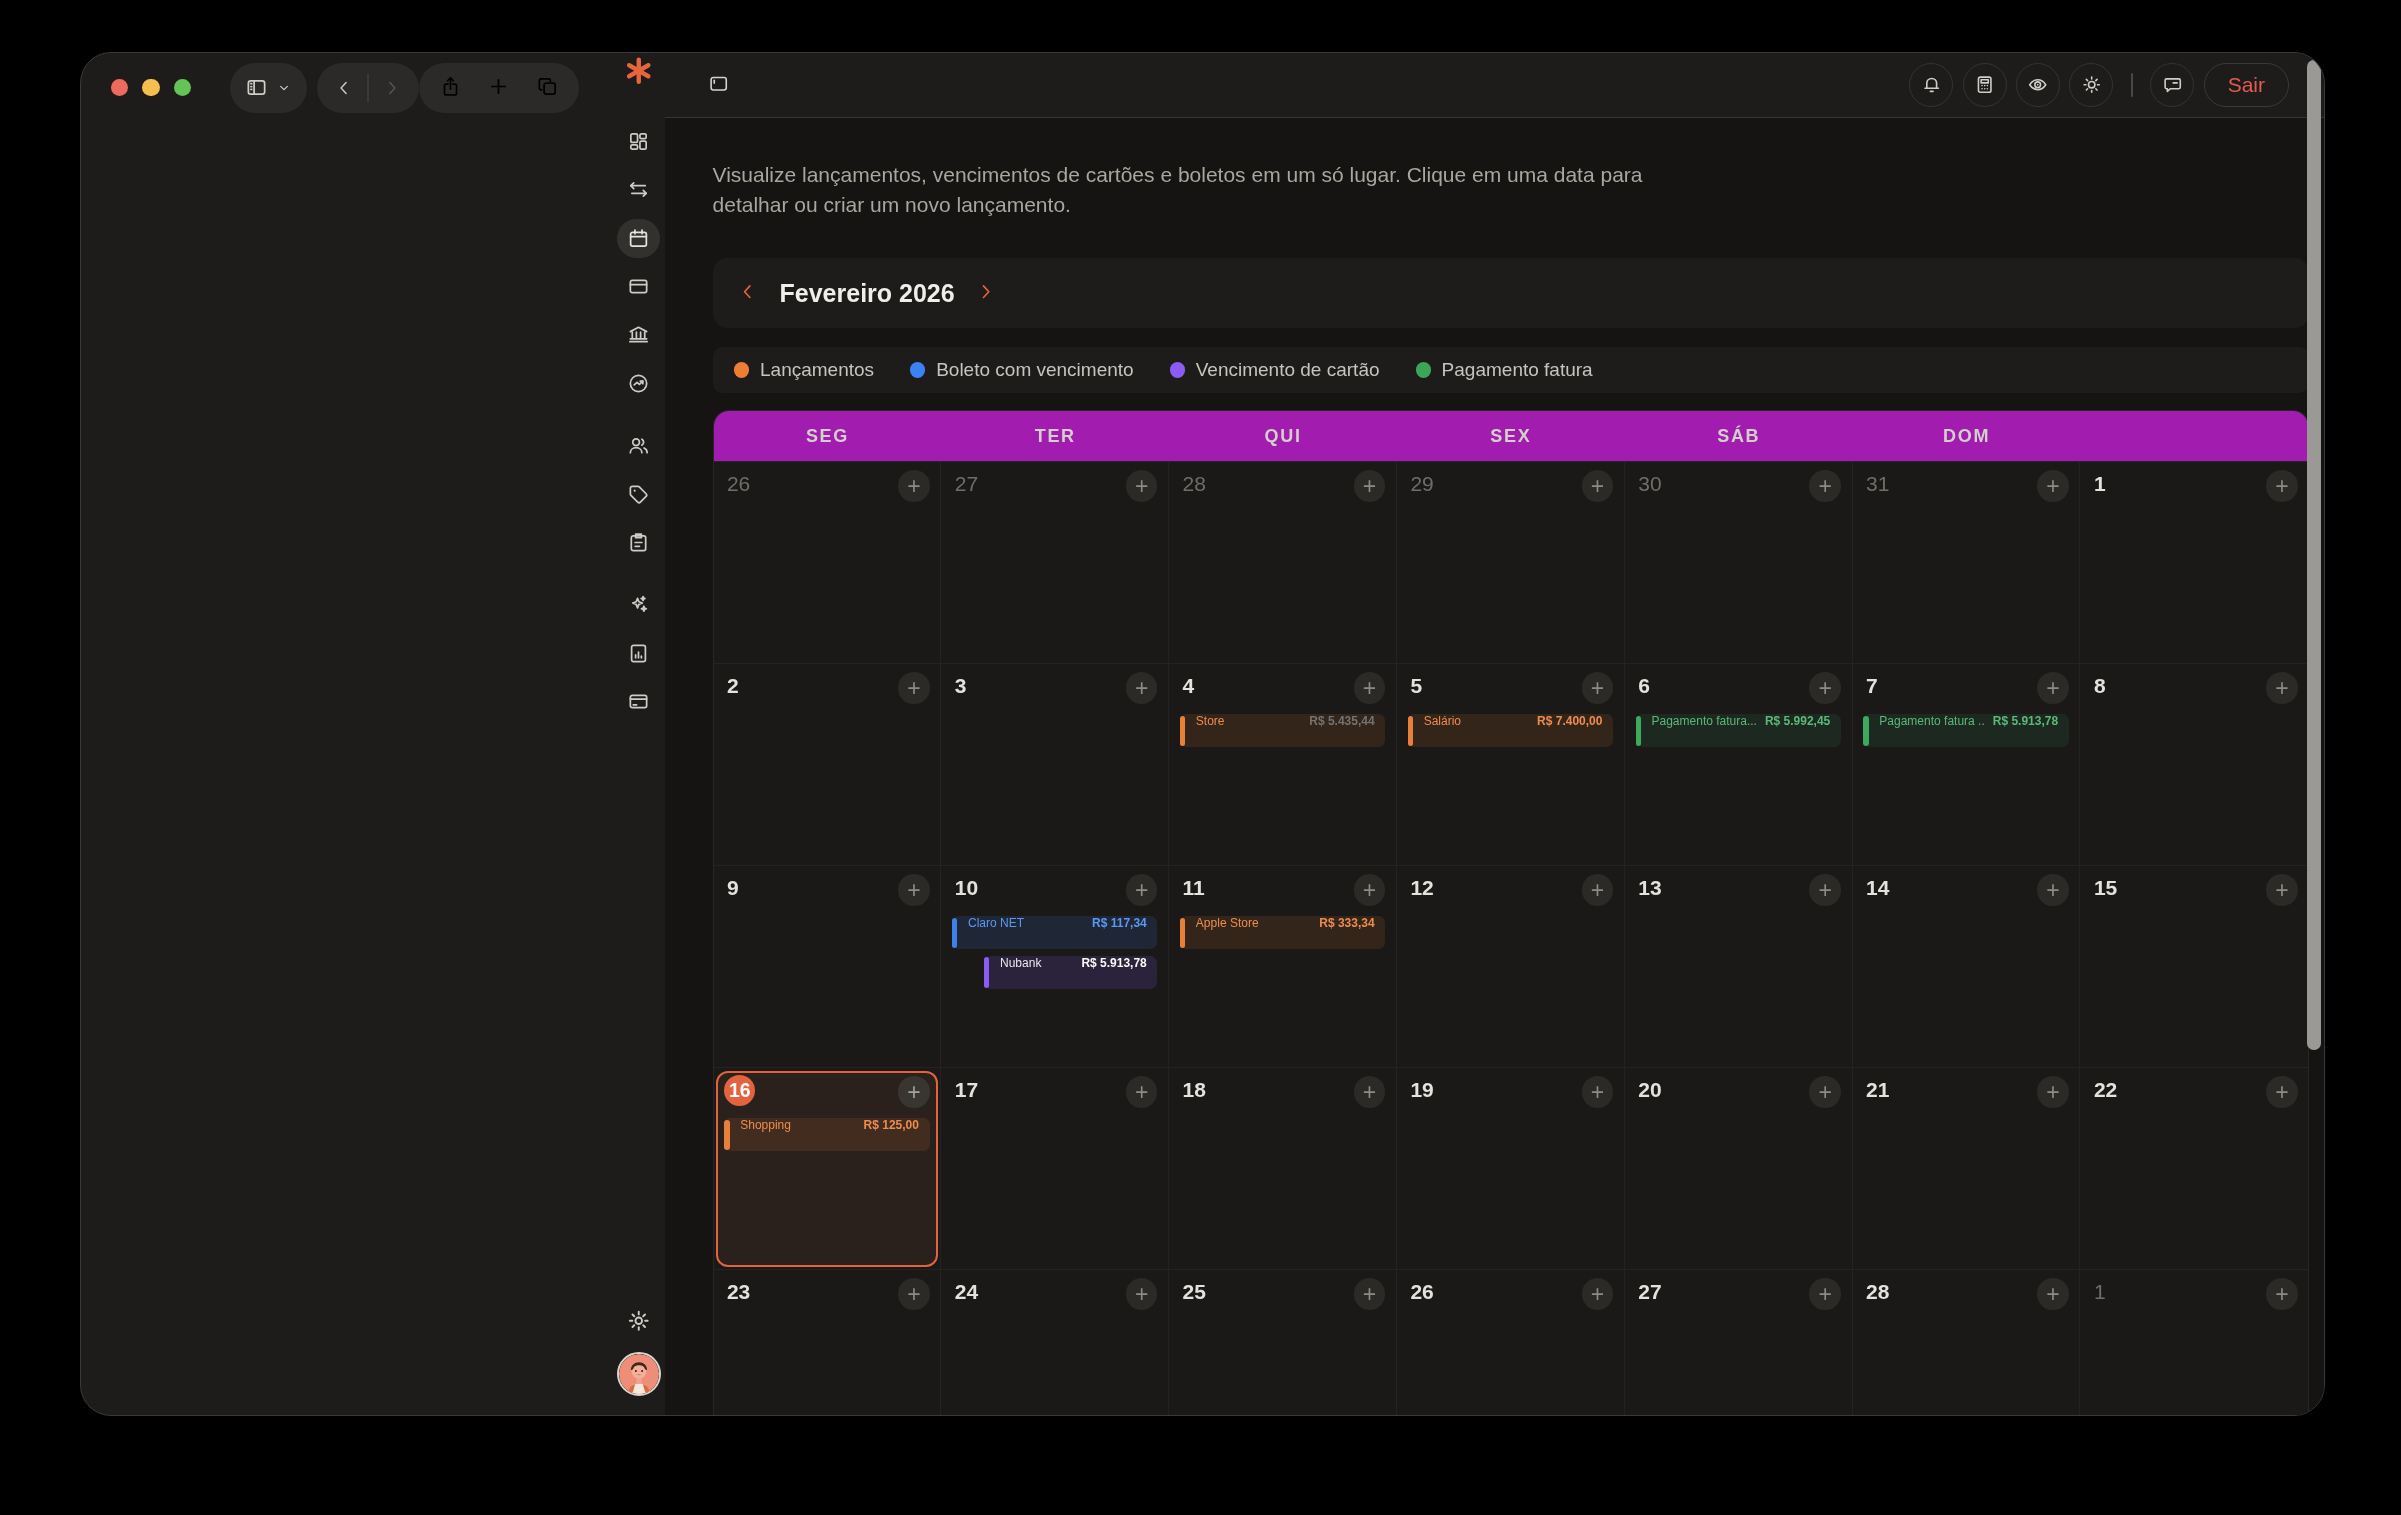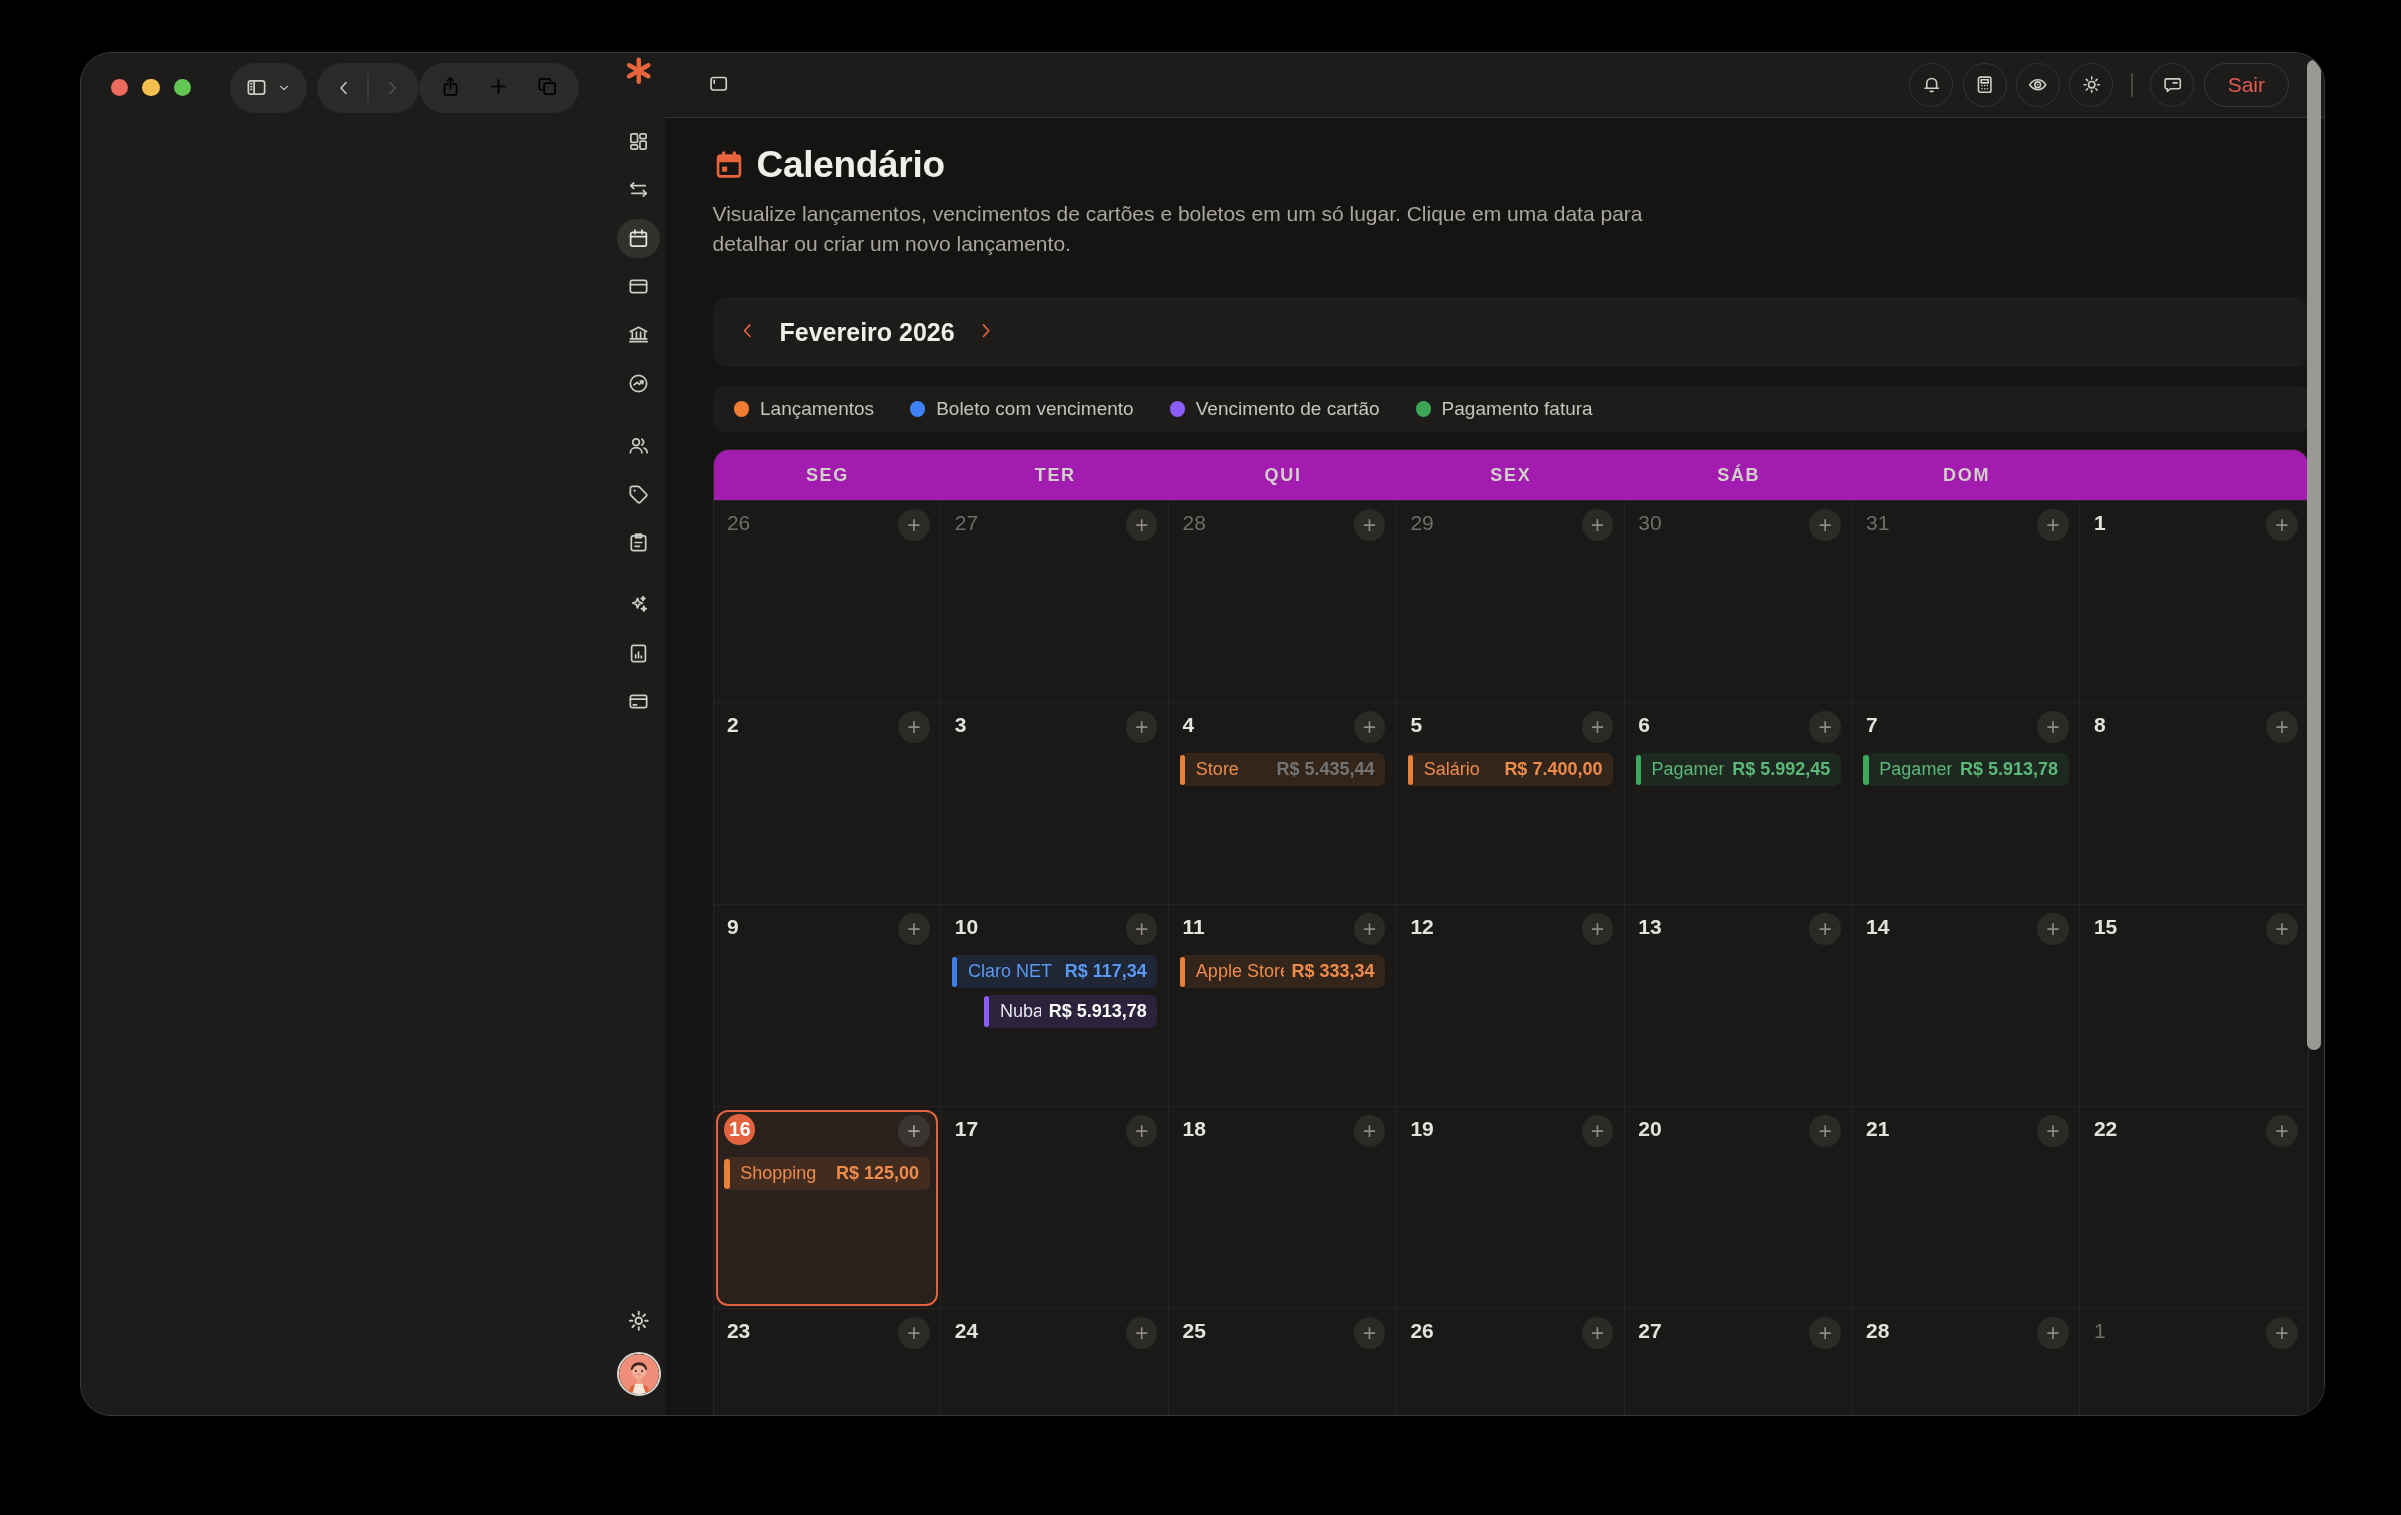--- a/index.html
+++ b/index.html
@@ -63,21 +63,21 @@
   .weekday{display:flex;align-items:center;justify-content:center;font-size:18px;font-weight:700;letter-spacing:1.7px;color:#D2D0CA}
   .grid{display:grid;grid-template-columns:repeat(7,1fr);grid-auto-rows:202px}
   .cell{position:relative;border-right:1.3px solid #242321;border-bottom:1.3px solid #242321}
   .cell:nth-child(7n){border-right:none}
   .cell>*{z-index:1}
   .date{position:absolute;top:9.4px;left:13.4px;font-size:21px;font-weight:600;color:#E4E2DC}
   .cell.muted .date{color:#6F6D68;font-weight:400}
   .plus{position:absolute;top:8px;right:10.7px;width:31.5px;height:31.5px;border-radius:50%;background:#2B2A27;color:#8E8B85;
     font-size:23px;line-height:1;display:flex;align-items:center;justify-content:center;font-weight:400}
   .events{position:absolute;top:50px;left:10.7px;right:10.7px;display:flex;flex-direction:column;gap:6.7px}
-  .event{position:relative;height:33px;border-radius:6.7px;display:flex;align-items:center;padding:0 10.7px 0 16px;font-size:18px}
+  .event{position:relative;height:33px;border-radius:6.7px;display:flex;align-items:flex-start;padding:0 10.7px 0 16px;font-size:12px}
   .event::before{content:'';position:absolute;left:0;top:1.3px;bottom:1.3px;width:5.4px;border-radius:3.4px;background:var(--bar)}
   .ev-label{flex:1;white-space:nowrap;overflow:hidden}
   .ev-amount{font-weight:700;margin-left:8px;white-space:nowrap}
 
   .cell.today::before{content:'';position:absolute;inset:2.7px;border:2px solid #E2633E;border-radius:12px;background:#2A211C;z-index:0}
   .cell.today .date{top:6.7px;left:10.7px;width:31px;height:31px;background:#E2633E;border-radius:50%;color:#FFF;
     display:flex;align-items:center;justify-content:center;font-size:19.4px;font-weight:700}
   .cell.today .plus{background:#393631;color:#A5A29B}
 
   .scrollbar{position:absolute;top:6.7px;right:3.4px;width:13.4px;height:990px;background:#9B9995;border-radius:6.7px;z-index:5}
@@ -384,32 +384,20 @@
                   <line x1="12.5" y1="10" x2="17" y2="10"></line>
                 </svg>
               </span>
             </button>
           </div>
         <button class="logout-btn" style="margin-left:9.4px">Sair</button>
       </header>
 
       <div class="content">
 
-        <div class="page-title-row">
-          <span style="color:#E8643C;display:flex">
-              <svg width="32" height="32" viewBox="0 0 24 24" fill="none" stroke="currentColor" stroke-width="1.8" stroke-linecap="round" stroke-linejoin="round">
-                <rect x="3.8" y="5" width="16.4" height="15.5" rx="2" stroke-width="2"></rect>
-                <path d="M3.8 7a2 2 0 0 1 2-2h12.4a2 2 0 0 1 2 2v3H3.8z" fill="currentColor" stroke="none"></path>
-                <line x1="8" y1="2.8" x2="8" y2="6" stroke-width="2.4"></line>
-                <line x1="16" y1="2.8" x2="16" y2="6" stroke-width="2.4"></line>
-                <rect x="6.8" y="13.2" width="3.8" height="3.8" fill="currentColor" stroke="none"></rect>
-              </svg>
-            </span>
-          <h1 class="page-title">Calendário</h1>
-        </div>
         <p class="subtitle">Visualize lançamentos, vencimentos de cartões e boletos em um só lugar. Clique em uma data para detalhar ou criar um novo lançamento.</p>
 
         <div class="month-card">
           <button class="month-chevron">
               <span><svg width="21.4" height="21.4" viewBox="0 0 24 24" fill="none" stroke="currentColor" stroke-width="1.8" stroke-linecap="round" stroke-linejoin="round">
                   <polyline points="14.5,5.5 8.5,12 14.5,18.5"></polyline>
                 </svg></span>
             </button>
           <span class="month-label">Fevereiro 2026</span>
           <button class="month-chevron">

